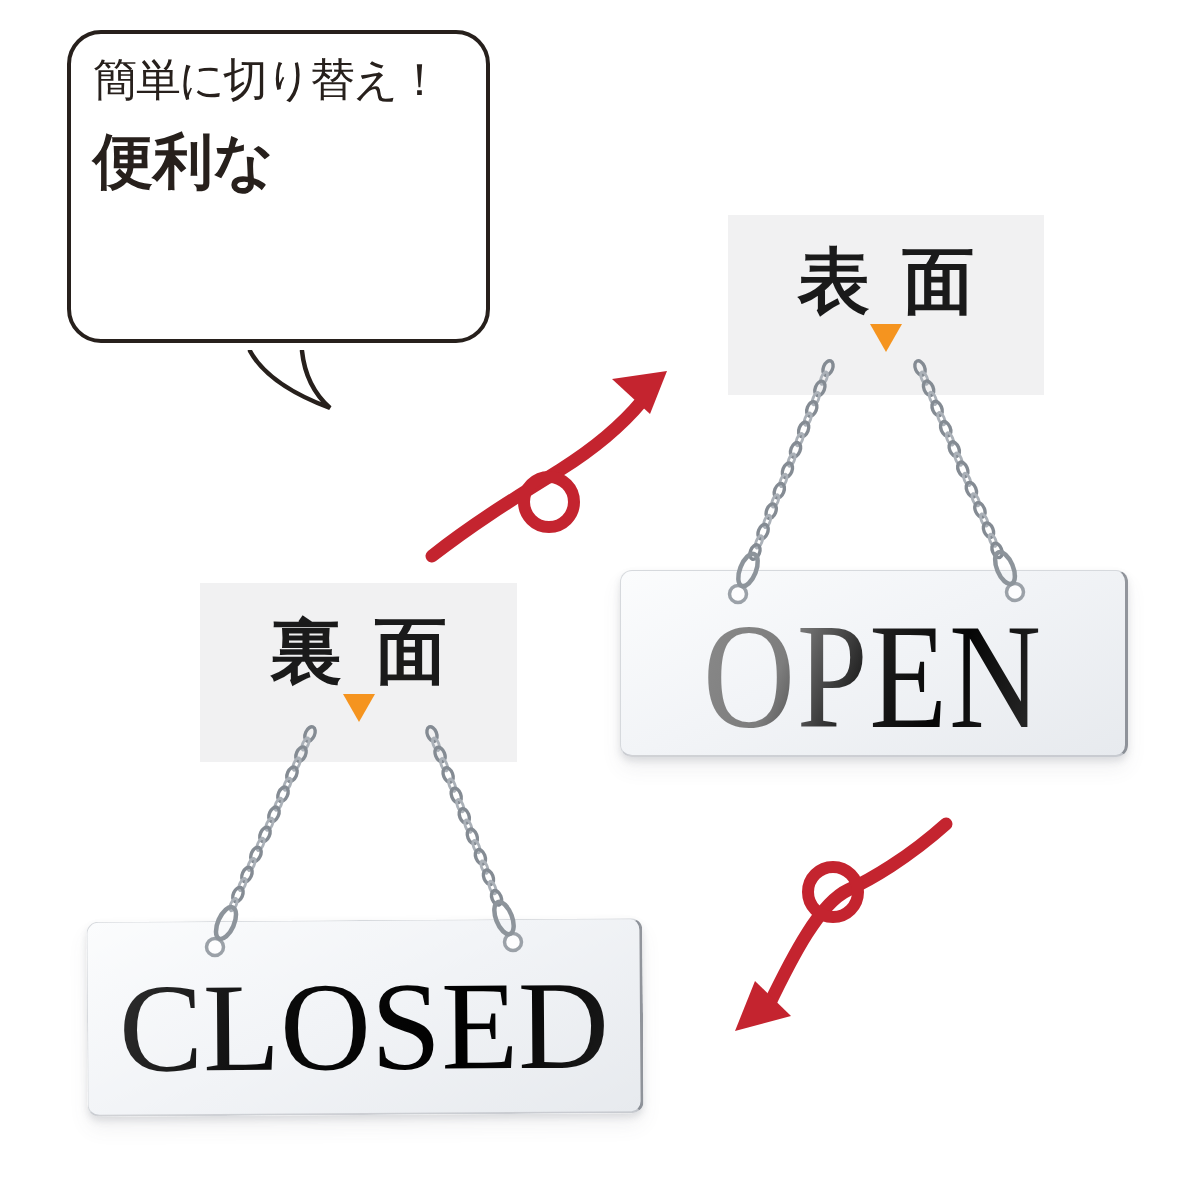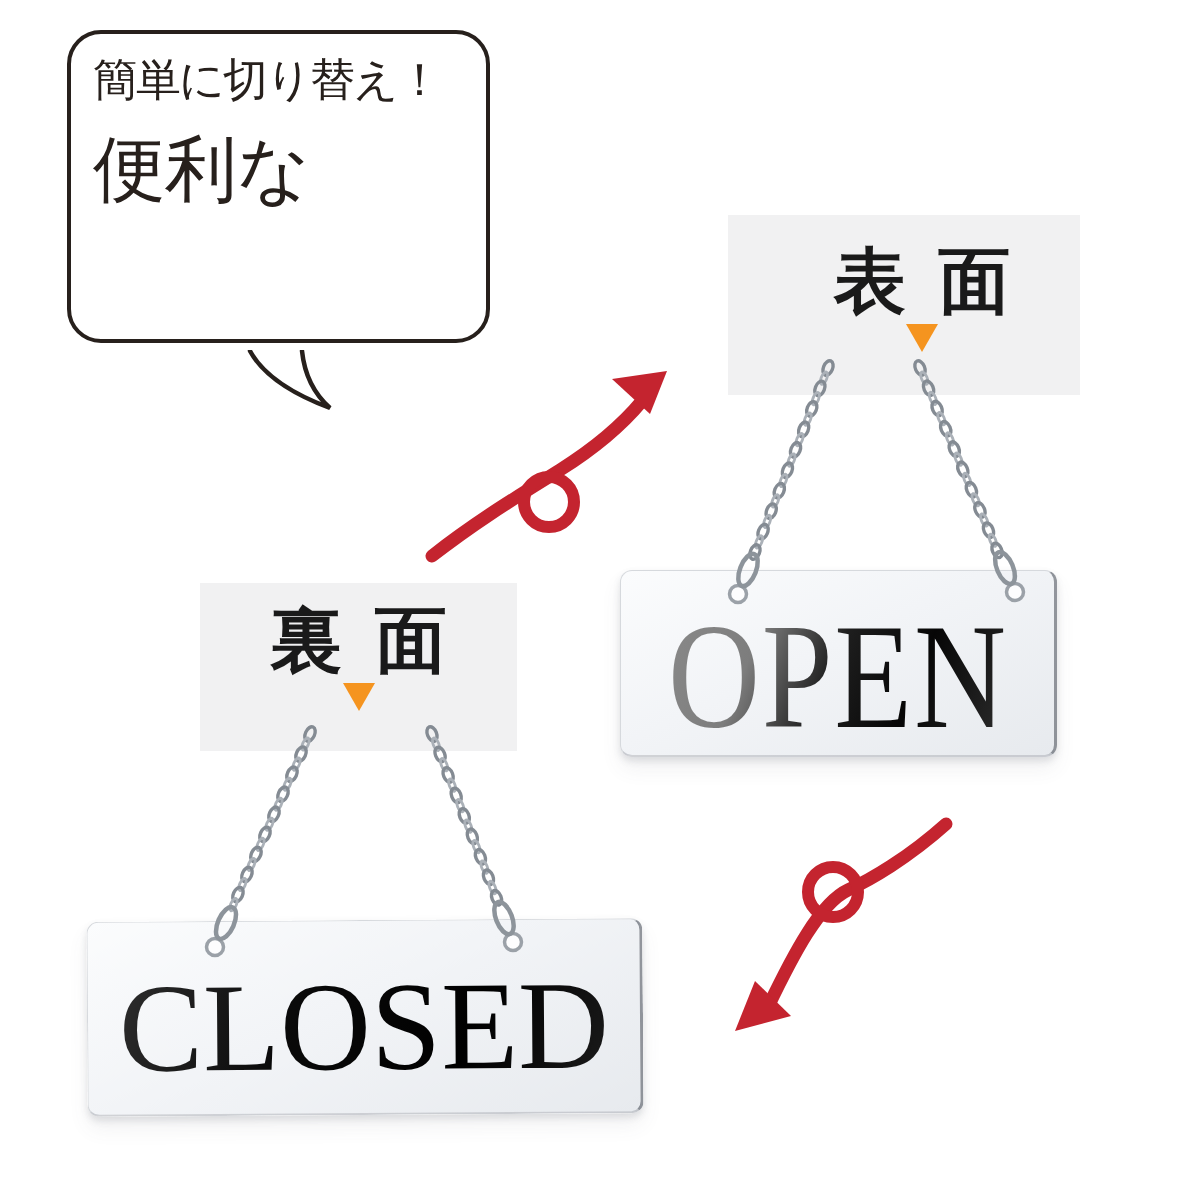--- a/index.html
+++ b/index.html
@@ -15,51 +15,51 @@
     position:relative;width:1200px;height:1200px;background:#ffffff;
     overflow:hidden;
   }
   
   .bubble{
     position:absolute;left:67px;top:30px;width:423px;height:313px;
     box-sizing:border-box;border:4px solid var(--ink);border-radius:34px;
     background:#fff;color:var(--ink);
   }
   .bubble .l1{position:absolute;left:22px;top:16px;font-size:45px;letter-spacing:-2px;font-weight:500;white-space:nowrap;}
-  .bubble .l2{position:absolute;left:22px;top:88px;font-size:72px;font-weight:400;white-space:nowrap;}
+  .bubble .l2{position:absolute;left:22px;top:88px;font-size:60px;font-weight:700;white-space:nowrap;}
   .bubble .l3{position:absolute;left:22px;top:194px;font-size:88px;letter-spacing:2px;font-weight:500;white-space:nowrap;}
   .bubble-tail{position:absolute;left:240px;top:350px;width:110px;height:68px;}
   
   .side-label{
     position:absolute;background:var(--label-bg);
     display:flex;flex-direction:column;align-items:center;
     color:#1a1a1a;
   }
   .side-label .txt{
     font-size:72px;font-weight:700;line-height:1;
     letter-spacing:0.45em;margin-right:-0.45em;white-space:nowrap;
   }
-  .side-label.front{left:728px;top:215px;width:316px;height:150px;padding-top:30px;box-sizing:content-box;padding-left:36px;}
-  .side-label.back{left:200px;top:583px;width:317px;height:147px;padding-top:21px;box-sizing:content-box;}
+  .side-label.front{left:728px;top:215px;width:316px;height:150px;padding-top:30px;box-sizing:content-box;}
+  .side-label.back{left:200px;top:583px;width:317px;height:147px;padding-top:32px;box-sizing:content-box;}
   .tri-down{
     width:0;height:0;margin-top:7px;
     border-left:16px solid transparent;border-right:16px solid transparent;
     border-top:28px solid var(--orange);
   }
   
   .plate{
     position:absolute;box-sizing:border-box;border-radius:12px;
     background:linear-gradient(155deg,#fbfcfd 0%,#f2f4f7 45%,#e7eaee 100%);
     border:1px solid #d6d9dd;
     border-right:3px solid rgba(60,66,78,0.55);
     border-bottom:2px solid rgba(60,66,78,0.22);
     box-shadow:0 4px 7px rgba(90,95,105,0.16), 0 12px 20px rgba(90,95,105,0.08);
     display:flex;align-items:center;justify-content:center;
   }
-  .plate.open{left:620px;top:570px;width:437px;height:187px;}
+  .plate.open{left:620px;top:570px;width:508px;height:187px;}
   .plate.closed{left:87px;top:920px;width:556px;height:195px;transform:rotate(-0.4deg);}
   .plate-text{
     font-family:"Liberation Serif","DejaVu Serif",serif;
     line-height:1;white-space:nowrap;
   }
   .plate.open .plate-text{
     font-size:150px;letter-spacing:2px;
     transform:scaleX(0.85) translateY(13px);
     background:linear-gradient(115deg,#8a8a8a 0%,#7d7d7d 26%,#1e1e1e 48%,#060606 70%,#2e2e2e 100%);
     -webkit-background-clip:text;background-clip:text;

